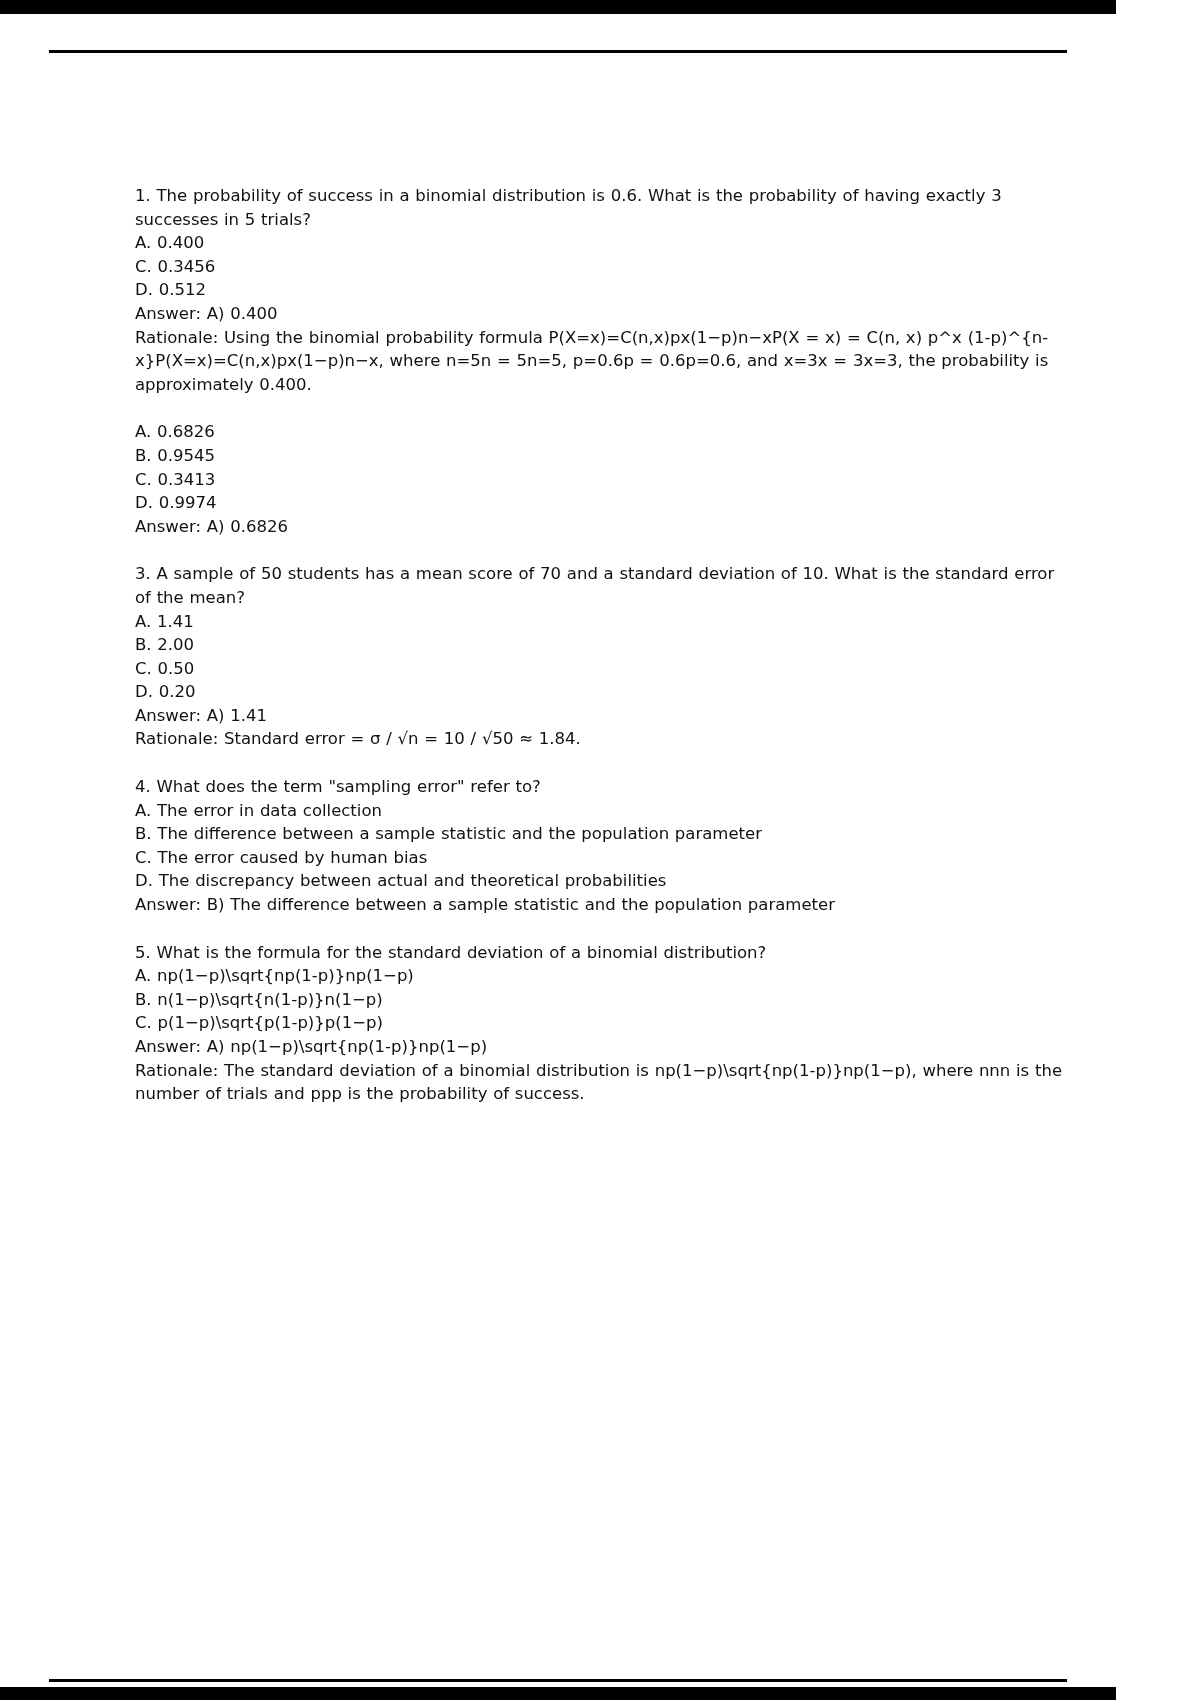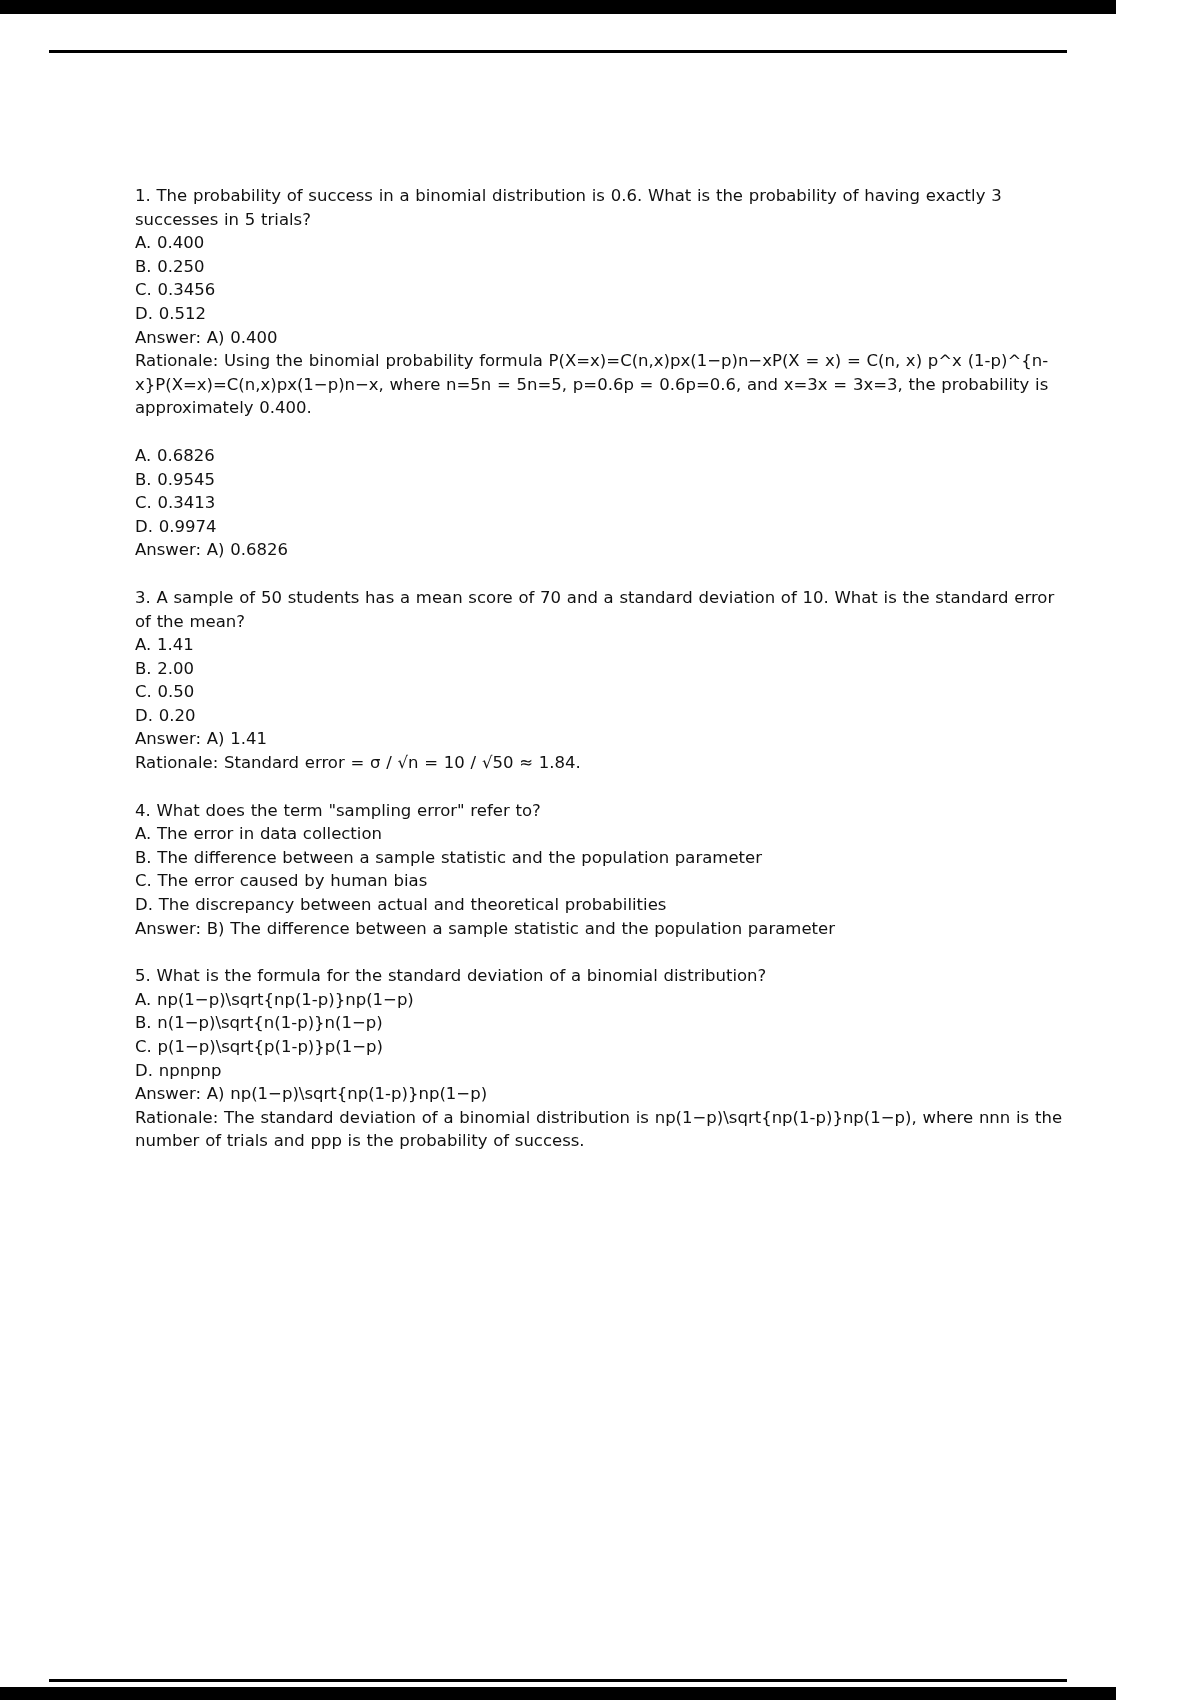--- a/index.html
+++ b/index.html
@@ -70,21 +70,20 @@
 
 <div class="page">
   <div class="top-bar"></div>
   <div class="top-rule"></div>
 
   <div class="content">
 
     <div class="question">
       <p>1. The probability of success in a binomial distribution is 0.6. What is the probability of having exactly 3 successes in 5 trials?</p>
       <p>A. 0.400</p>
-      <p>B. 0.250</p>
       <p>C. 0.3456</p>
       <p>D. 0.512</p>
       <p>Answer: A) 0.400</p>
       <p>Rationale: Using the binomial probability formula P(X=x)=C(n,x)px(1−p)n−xP(X = x) = C(n, x) p^x (1-p)^{n-x}P(X=x)=C(n,x)px(1−p)n−x, where n=5n = 5n=5, p=0.6p = 0.6p=0.6, and x=3x = 3x=3, the probability is approximately 0.400.</p>
     </div>
 
     <div class="question">
       <p>A. 0.6826</p>
       <p>B. 0.9545</p>
       <p>C. 0.3413</p>
@@ -109,21 +108,20 @@
       <p>C. The error caused by human bias</p>
       <p>D. The discrepancy between actual and theoretical probabilities</p>
       <p>Answer: B) The difference between a sample statistic and the population parameter</p>
     </div>
 
     <div class="question">
       <p>5. What is the formula for the standard deviation of a binomial distribution?</p>
       <p>A. np(1−p)\sqrt{np(1-p)}np(1−p)</p>
       <p>B. n(1−p)\sqrt{n(1-p)}n(1−p)</p>
       <p>C. p(1−p)\sqrt{p(1-p)}p(1−p)</p>
-      <p>D. npnpnp</p>
       <p>Answer: A) np(1−p)\sqrt{np(1-p)}np(1−p)</p>
       <p>Rationale: The standard deviation of a binomial distribution is np(1−p)\sqrt{np(1-p)}np(1−p), where nnn is the number of trials and ppp is the probability of success.</p>
     </div>
 
   </div>
 
   <div class="bottom-rule"></div>
   <div class="bottom-bar"></div>
 </div>
 

